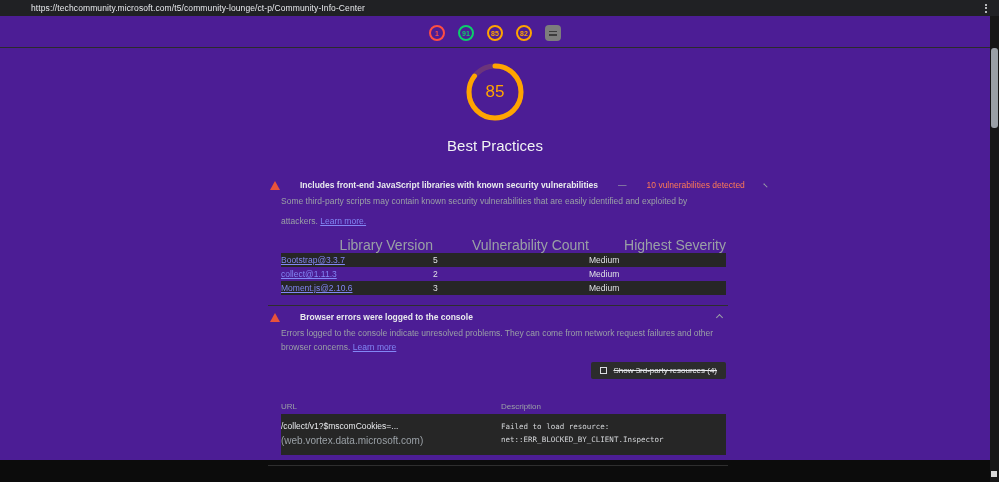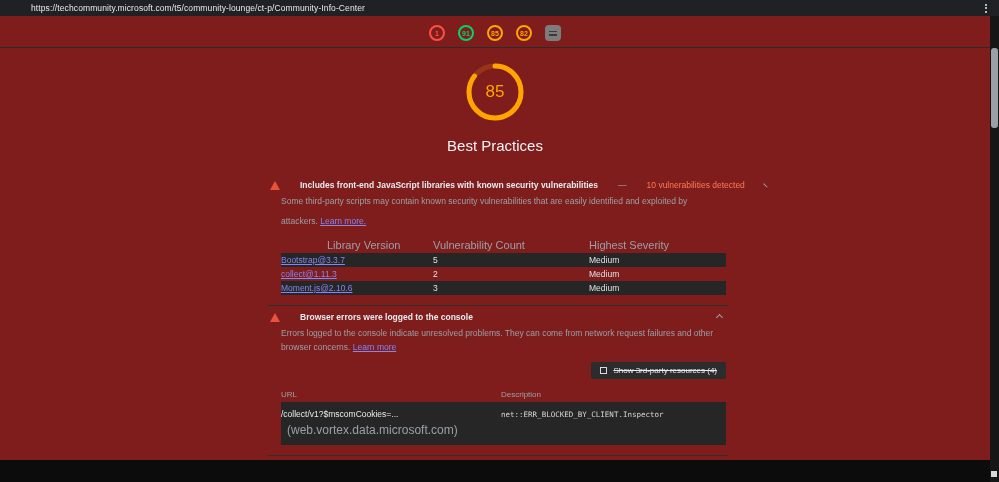--- a/index.html
+++ b/index.html
@@ -7,21 +7,21 @@
   body { background:#0c0c0c; font-family:"Liberation Sans", sans-serif; position:relative; }
 
   
   .topbar { position:absolute; top:0; left:0; width:999px; height:16px; background:#202124;
             display:flex; align-items:center; padding:0 8px; z-index:5; }
   .url-text { color:#e8eaed; font-size:8.5px; letter-spacing:.1px; flex:1; white-space:nowrap; overflow:hidden;margin-left:23px; }
   .kebab { display:flex; flex-direction:column; gap:1.5px; padding:2px 4px; cursor:pointer; }
   .kebab i { width:2px; height:2px; border-radius:50%; background:#e8eaed; display:block; }
 
   
-  .report { position:absolute; top:16px; left:0; width:999px; height:444px; background:#7f1d1d; }
+  .report { position:absolute; top:16px; left:0; width:999px; height:444px; background:#4c1d95; }
 
   
   .scores-row { position:absolute; top:6px; left:0; right:9px; height:22px;
                 display:flex; align-items:center; justify-content:center; gap:13px; }
   .mini-gauge { width:16px; height:16px; border-radius:50%; border:2px solid #888;
                 display:flex; align-items:center; justify-content:center;
                 font-size:7px; font-weight:700; cursor:pointer; background:transparent; }
   .pwa-badge { width:16px; height:16px; border-radius:4px; background:#7d7d7d; cursor:pointer;
                display:flex; flex-direction:column; gap:2px; align-items:center; justify-content:center; }
   .pwa-badge i { display:block; width:8px; height:1.5px; background:#3c3c3c; }
@@ -45,42 +45,42 @@
   .display-value { font-size:8.5px; color:#ff7a55; white-space:nowrap; }
   .chev { width:5px; height:5px; border-right:1.5px solid #9aa0a6; border-top:1.5px solid #9aa0a6;
           transform:rotate(-45deg); margin-left:auto; margin-right:6px; cursor:pointer; }
   .audit-body { padding-left:13px; }
   .audit-desc { font-size:8.5px; color:#9aa0a6; line-height:1.6; max-width:442px; }
   a.learn-more { color:#8287f5; text-decoration:underline; cursor:pointer; font-size:8.5px; }
   a.learn-more.block { display:inline-block; margin-top:6px; }
 
   
   .lib-table { margin-top:9px; width:445px; font-size:8.5px; }
-  .lib-head { display:grid; grid-template-columns:152px 156px 137px; color:#9aa0a6; font-size:11px;
-              height:16px; align-items:center; }
+  .lib-head { display:grid; grid-template-columns:152px 156px 137px; color:#9aa0a6; font-size:14px;
+              height:16px; align-items:center;text-align:right; }
   .lib-head .h1 { padding-left:46px; }
   .lib-row { display:grid; grid-template-columns:152px 156px 137px; height:14px; align-items:center; }
   .lib-row.striped { background:#262626; }
   .lib-link { color:#8287f5; text-decoration:underline; cursor:pointer; }
   .cell-plain { color:#dfe1e5; }
 
   .audit-divider { border-top:1px solid #2e2e2e; margin:10px 0 0 0; width:460px; }
 
   
   .filter-wrap { display:flex; justify-content:flex-end; margin-top:8px; width:445px; }
   .filter-chip { background:#2c2c2c; border-radius:2px; padding:4px 9px; display:flex; align-items:center; gap:6px; cursor:pointer; }
   .filter-chip .box { width:7px; height:7px; border:1px solid #dadce0; background:transparent; flex:0 0 auto; }
   .filter-chip .lbl { font-size:8px; color:#e8eaed; text-decoration:line-through; }
 
   
-  .con-table { margin-top:8px; width:445px; }
+  .con-table { margin-top:20px; width:445px; }
   .con-head { display:grid; grid-template-columns:220px 225px; color:#9aa0a6; font-size:8px; height:15px; align-items:center; }
   .con-row { display:grid; grid-template-columns:220px 225px; background:#262626; padding:7px 0 8px 0; }
   .con-url { font-size:8.5px; color:#e8eaed; padding-left:0; }
-  .con-url-sub { font-size:12px; color:#9aa0a6; margin-top:4px; padding-left:6px; }
+  .con-url-sub { font-size:10px; color:#9aa0a6; margin-top:4px; }
   .con-desc { font-family:"DejaVu Sans Mono", monospace; font-size:7.5px; color:#d5d7da; line-height:1.7; }
 
   
   .scrollbar { position:absolute; top:16px; right:0; width:9px; height:466px; background:#161616; }
   .scroll-thumb { position:absolute; top:32px; left:1px; width:7px; height:80px; background:#9aa0a6; border-radius:3px; cursor:pointer; }
   .scroll-corner { position:absolute; right:2px; bottom:5px; width:6px; height:6px; background:#d9d9d9; }
 </style>
 </head>
 <body>
 
@@ -181,20 +181,21 @@
         <div class="con-head">
           <span>URL</span>
           <span>Description</span>
         </div>
         <div class="con-row">
           <span>
             <div class="con-url">/collect/v1?$mscomCookies=...</div>
             <div class="con-url-sub">(web.vortex.data.microsoft.com)</div>
           </span>
           <span class="con-desc">
+            <div>Failed to load resource:</div>
             <div>net::ERR_BLOCKED_BY_CLIENT.Inspector</div>
           </span>
         </div>
       </div>
     </div>
 
     <div class="audit-divider"></div>
   </div>
 </div>
 

